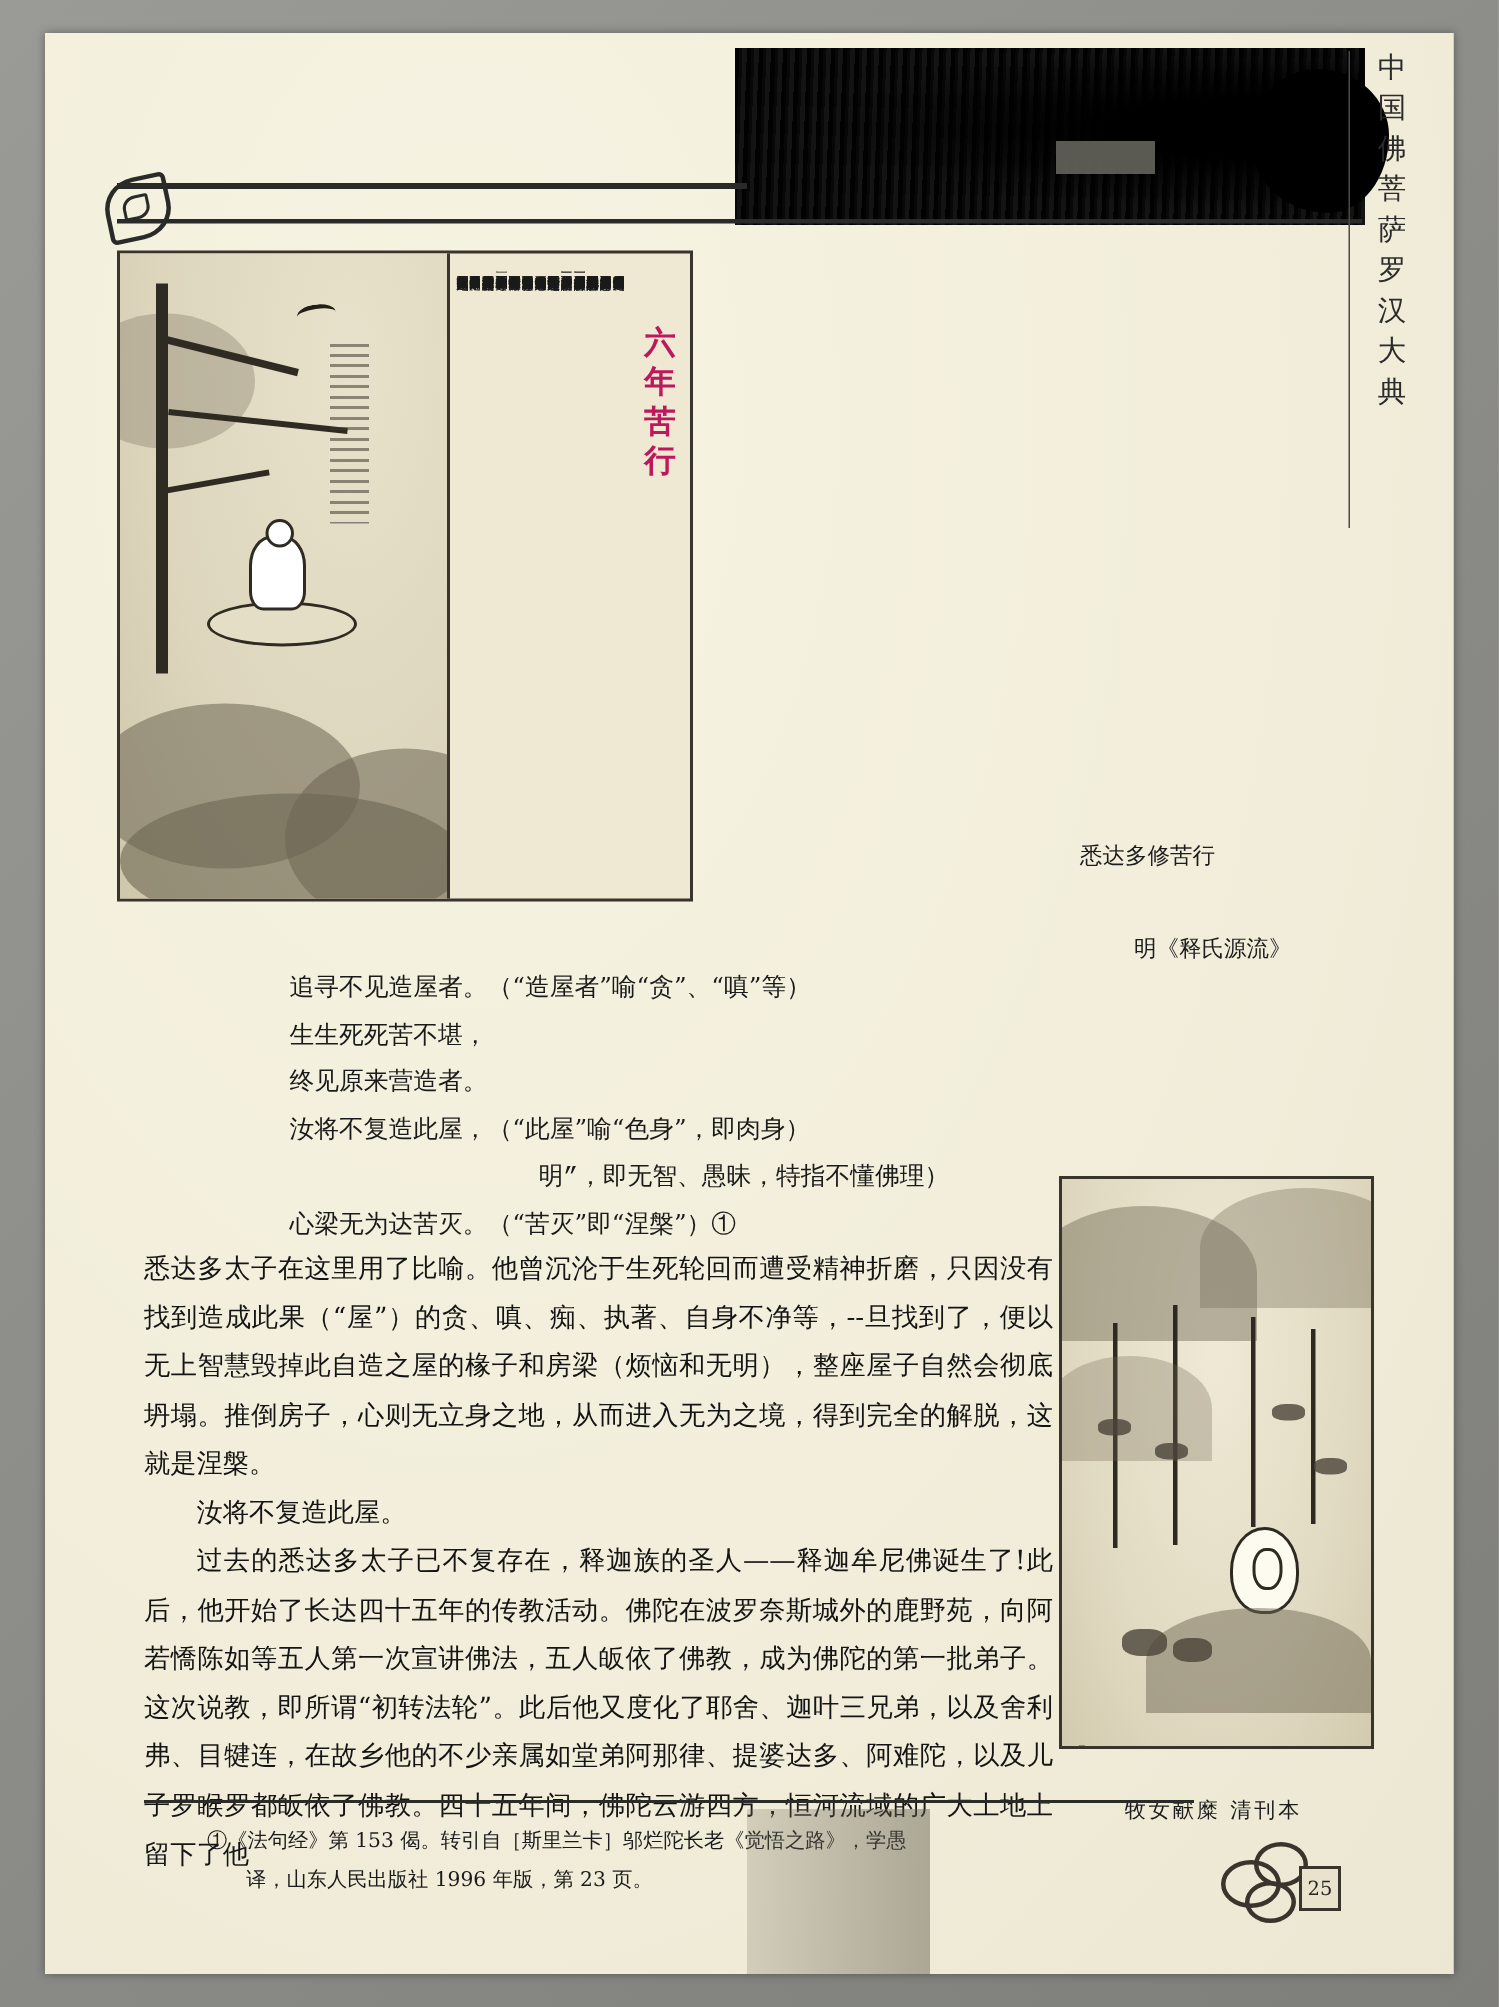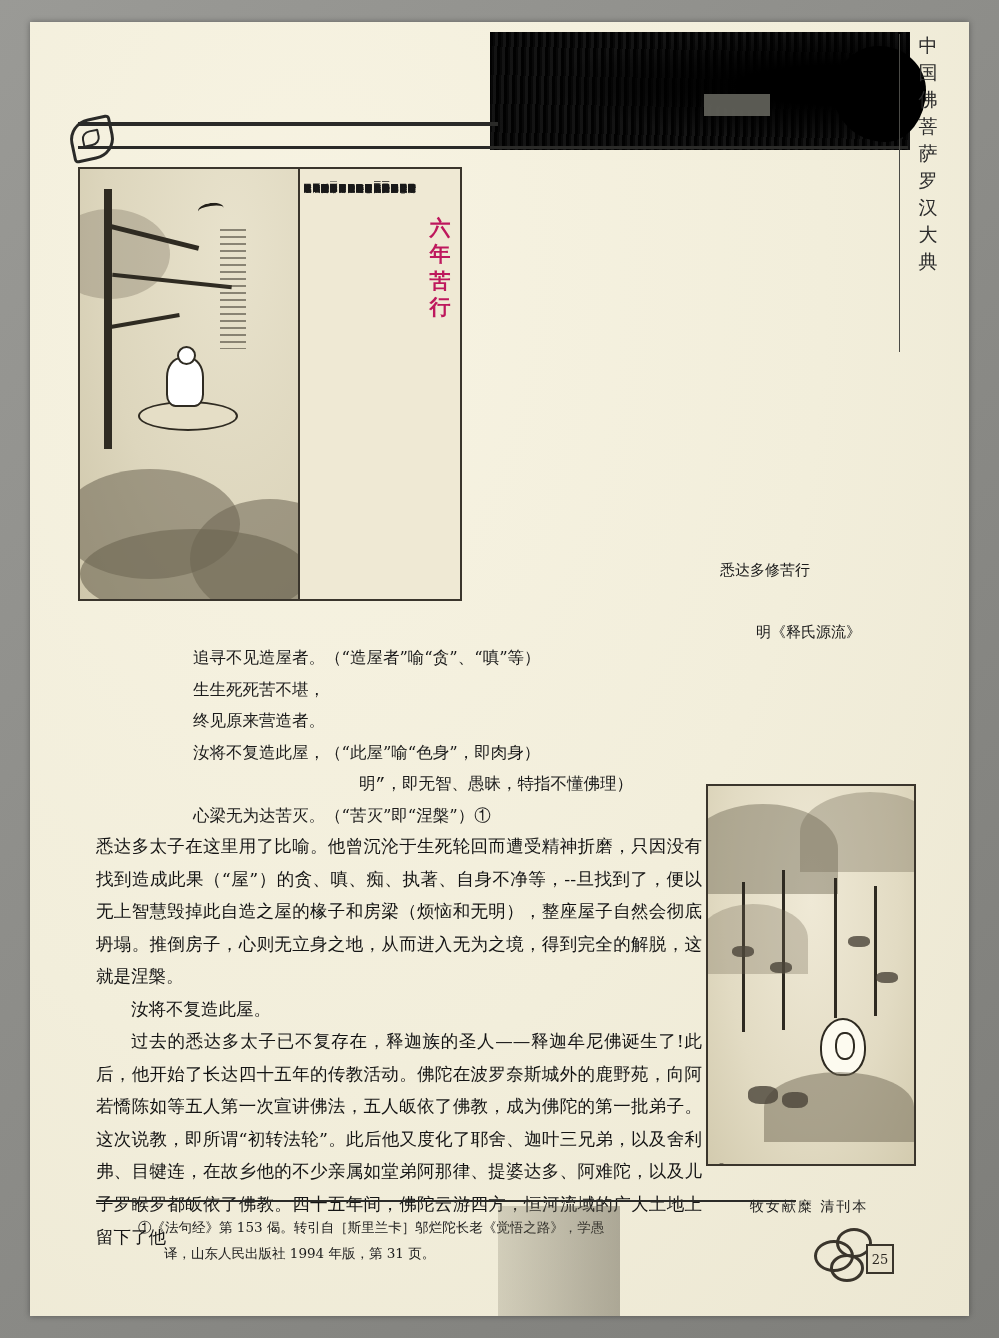--- a/index.html
+++ b/index.html
@@ -455,21 +455,21 @@
         <div class="hill" style="left:56px;top:286px;width:150px;height:70px;opacity:.5"></div>
         <div class="cow" style="left:40px;top:300px;width:30px;height:18px;"></div>
         <div class="cow" style="left:74px;top:306px;width:26px;height:16px;"></div>
         <div style="position:absolute;left:8px;bottom:6px;font-size:7px;color:#2e2a21;font-family:'DejaVu Serif',serif;writing-mode:vertical-rl;">吴友如笔</div>
       </div>
       <div class="pic2-cap">牧女献糜    清刊本</div>
 
       <div class="foot-rule"></div>
       <div class="footnote">
         <div>①《法句经》第 153 偈。转引自［斯里兰卡］邬烂陀长老《觉悟之路》，学愚</div>
-        <div class="l2">译，山东人民出版社 1994 年版，第 31 页。</div>
+        <div class="l2">译，山东人民出版社 1996 年版，第 23 页。</div>
       </div>
 
       <div class="bottom-band"></div>
       <div class="cloud-orn">
         <div class="c" style="left:0;top:12px;width:34px;height:26px;"></div>
         <div class="c" style="left:22px;top:0;width:30px;height:24px;"></div>
         <div class="c" style="left:16px;top:26px;width:28px;height:22px;"></div>
       </div>
       <div class="page-num">25</div>
 

